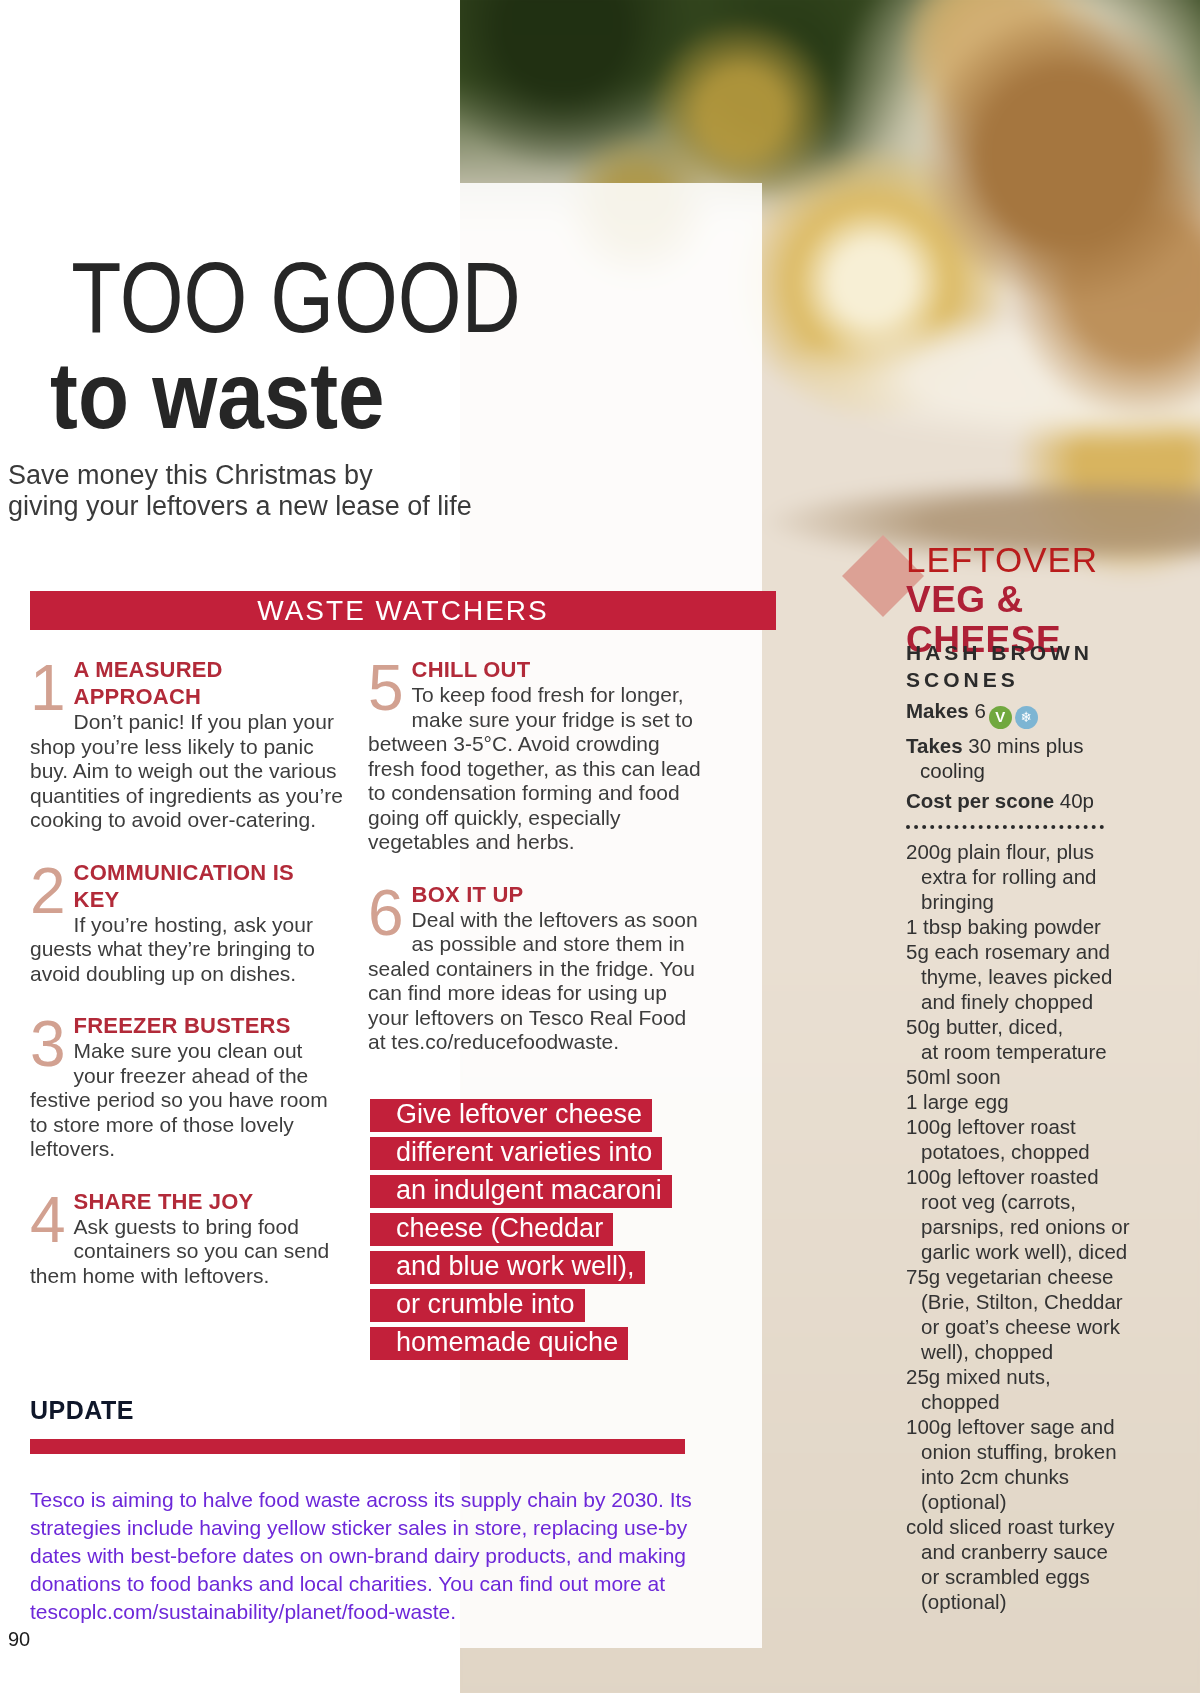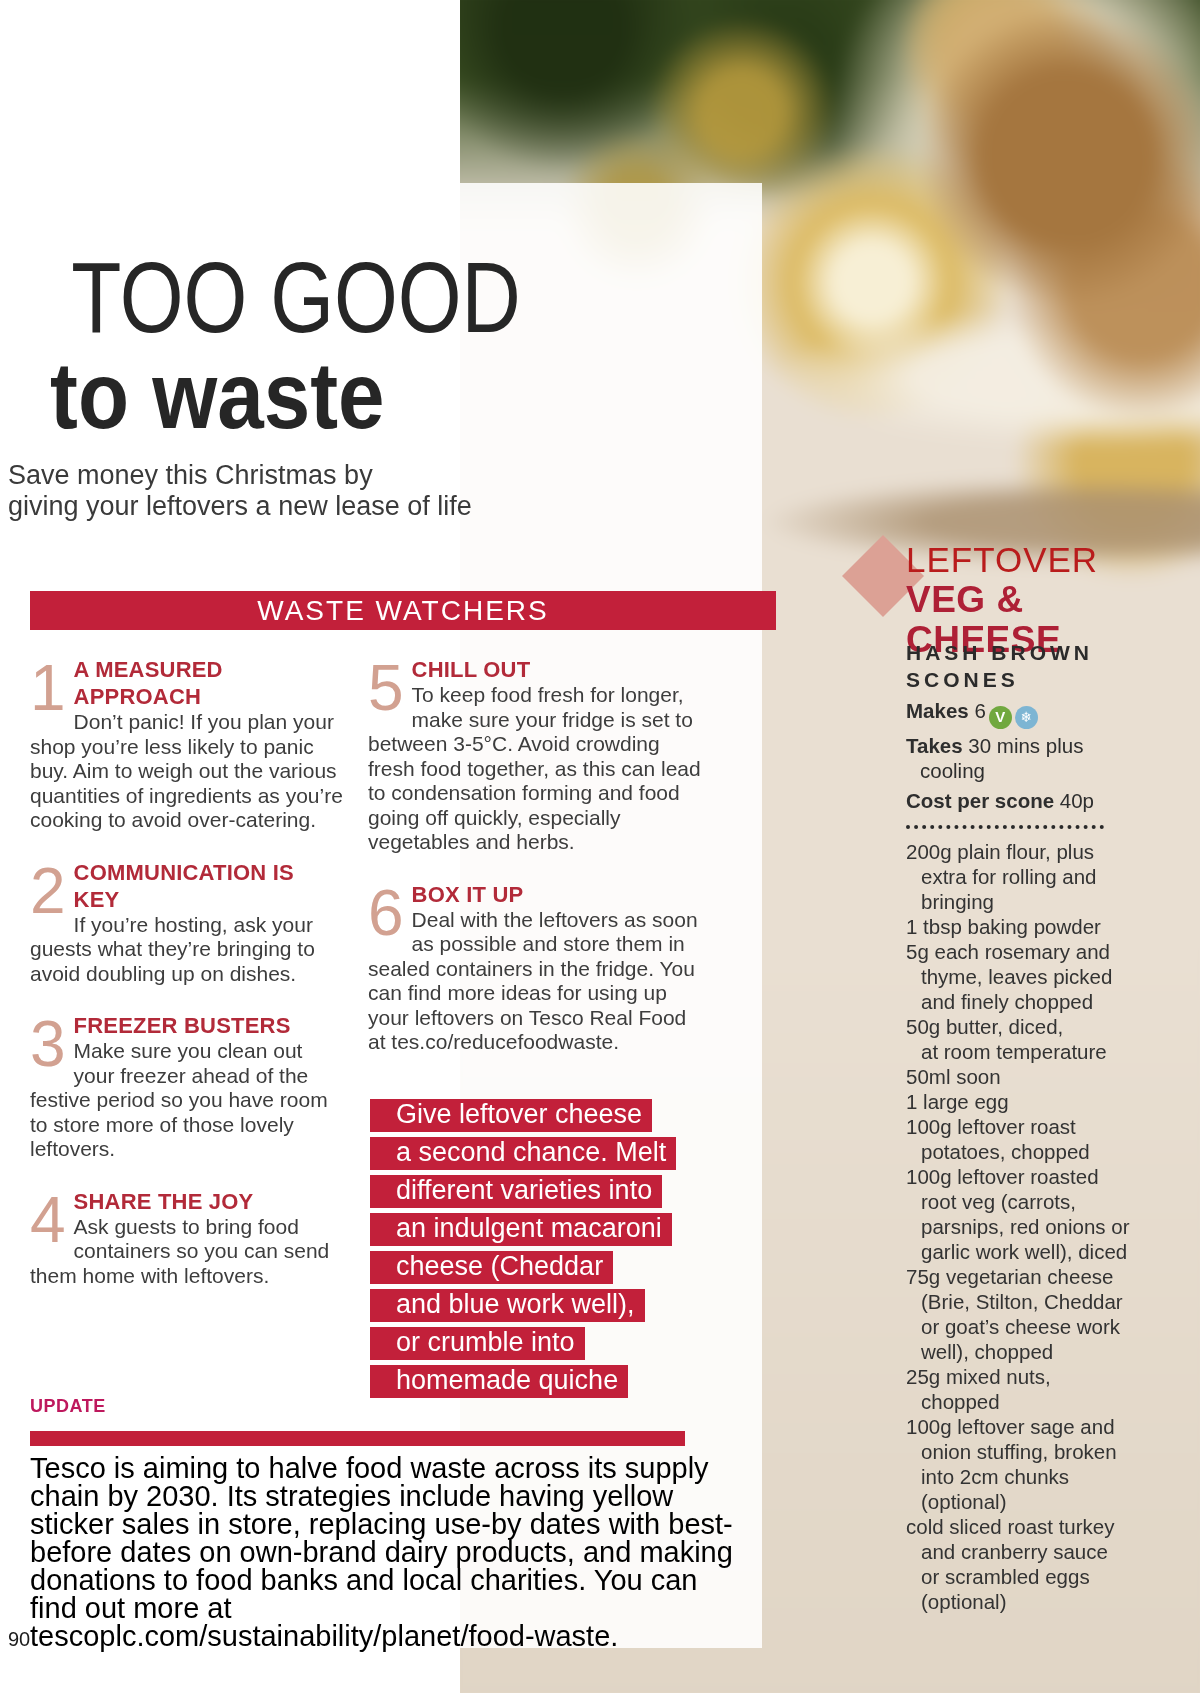--- a/index.html
+++ b/index.html
@@ -49,23 +49,23 @@
   .tip-head{margin:0;font-size:22px;line-height:27px;font-weight:bold;color:#b22a39;letter-spacing:.2px;}
   .tip-body{margin:0;font-size:21px;line-height:24.5px;color:#3d3d3d;}
 
   
   .hl-block{margin-top:44px;margin-left:2px;}
   .hl-line{display:table;background:#c2203a;color:#ffffff;font-size:27px;line-height:27px;
            padding:2px 10px 4px 26px;margin-bottom:5px;}
 
   
   .update{position:absolute;left:30px;top:1396px;width:712px;}
-  .update-title{margin:0;font-size:18px;font-weight:bold;letter-spacing:.5px;color:#be185d;}
+  .update-title{margin:0;font-size:25px;font-weight:bold;letter-spacing:.5px;color:#0f172a;}
   .update-bar{margin-top:14px;width:655px;height:15px;background:#c2203a;}
-  .update-body{margin:8px 0 0 0;font-size:29px;line-height:28px;color:#000000;width:706px;}
+  .update-body{margin:32px 0 0 0;font-size:21px;line-height:28px;color:#6d28d9;width:706px;}
 
   .page-num{position:absolute;left:8px;top:1628px;font-size:20px;color:#1d1d1d;}
 
   
   .recipe{position:absolute;left:840px;top:535px;width:345px;}
   .diamond{position:absolute;left:14px;top:12px;width:58px;height:58px;background:#dca195;
            transform:rotate(45deg);}
   .r-eyebrow{position:absolute;left:66px;top:6px;font-size:35px;line-height:37px;color:#b91c1c;letter-spacing:1px;}
   .r-title{position:absolute;left:66px;top:45px;font-size:37px;line-height:40px;font-weight:bold;color:#ae2036;letter-spacing:.5px;}
   .r-body{position:absolute;left:66px;top:104px;width:250px;color:#2e2e2e;}
@@ -133,21 +133,20 @@
             <p class="tip-body">To keep food fresh for longer, make sure your fridge is set to between 3-5°C. Avoid crowding fresh food together, as this can lead to condensation forming and food going off quickly, especially vegetables and herbs.</p>
           </div>
           <div class="tip">
             <span class="tip-num">6</span>
             <h3 class="tip-head">BOX IT UP</h3>
             <p class="tip-body">Deal with the leftovers as soon as possible and store them in sealed containers in the fridge. You can find more ideas for using up your leftovers on Tesco Real Food at tes.co/reducefoodwaste.</p>
           </div>
         </div>
       <div class="hl-block" id="hl-block">
           <span class="hl-line">Give leftover cheese</span>
-          <span class="hl-line">a second chance. Melt</span>
           <span class="hl-line">different varieties into</span>
           <span class="hl-line">an indulgent macaroni</span>
           <span class="hl-line">cheese (Cheddar</span>
           <span class="hl-line">and blue work well),</span>
           <span class="hl-line">or crumble into</span>
           <span class="hl-line">homemade quiche</span>
         </div>
     </div>
   </div>
 

